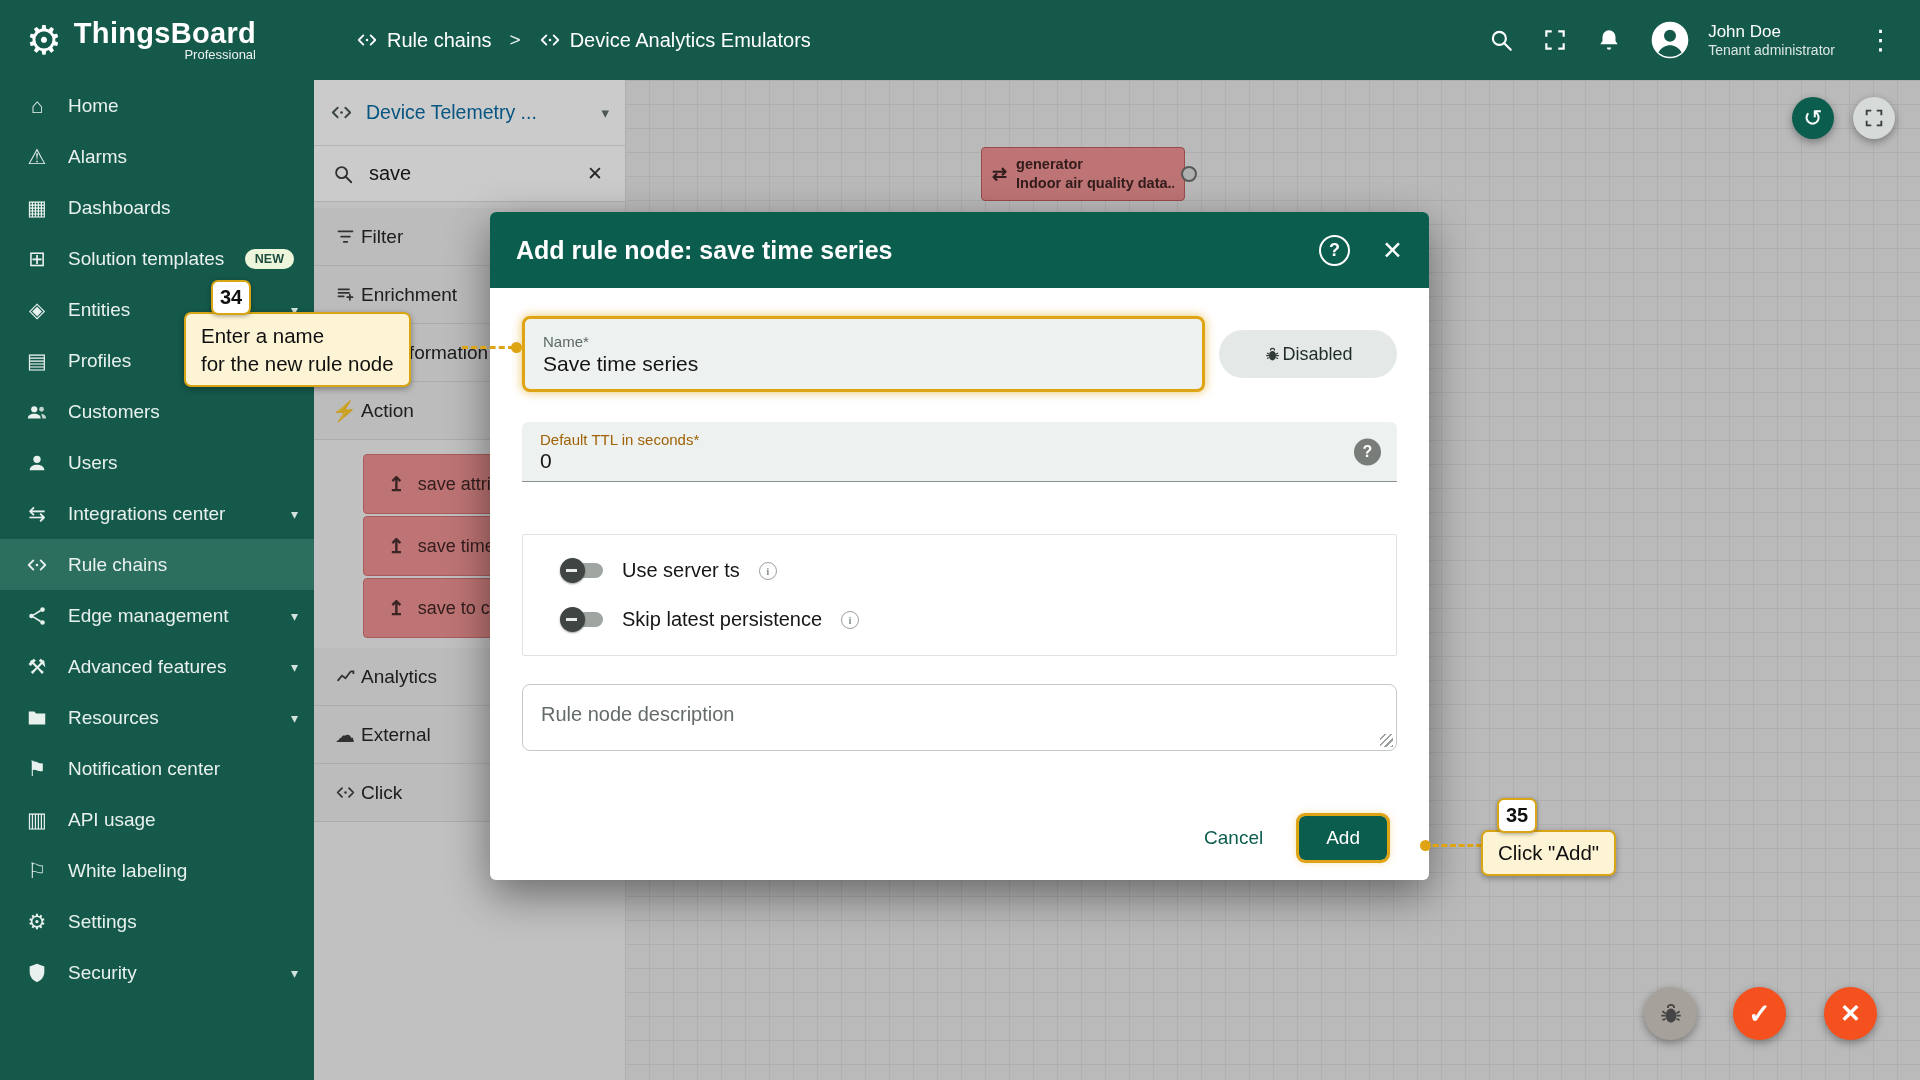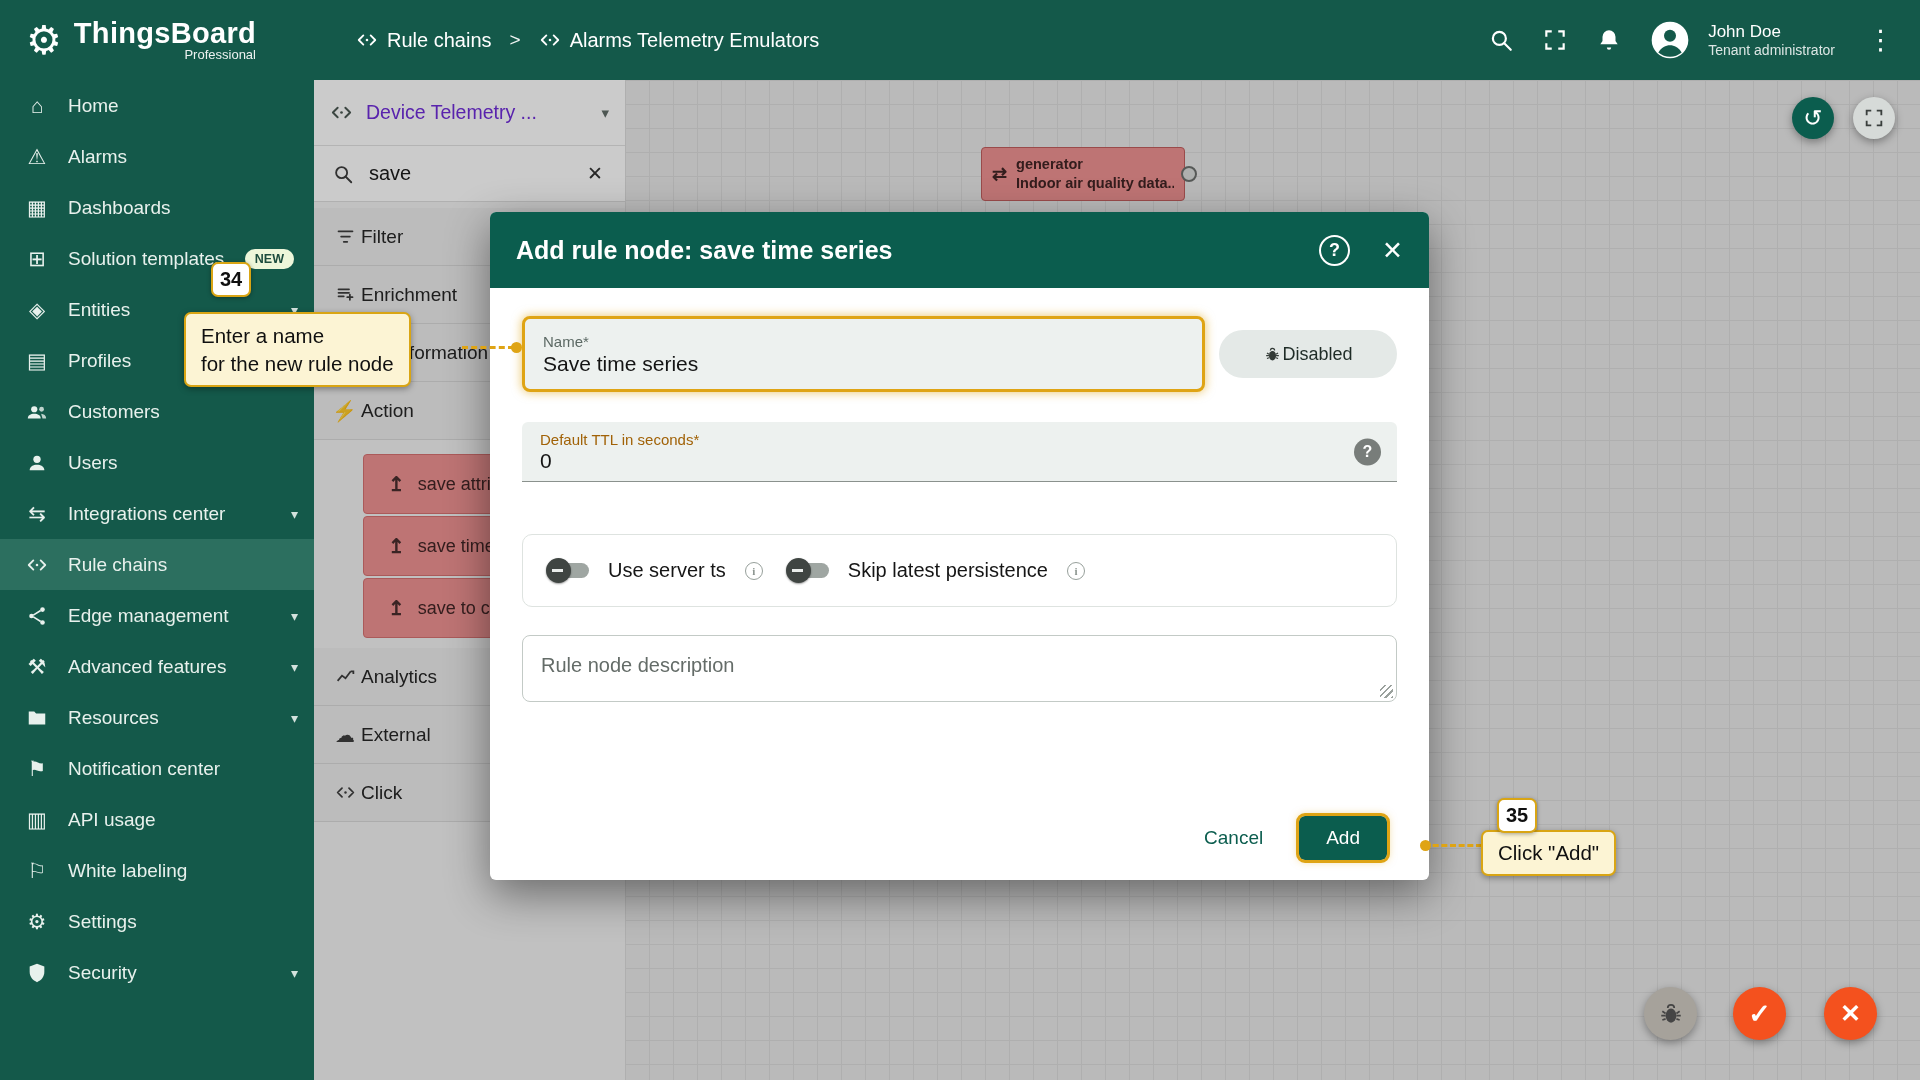--- a/index.html
+++ b/index.html
@@ -34,21 +34,21 @@
   .nav-ic{width:26px;height:24px;font-size:21px;display:flex;align-items:center;justify-content:center;flex:none}
   .nav-ic svg{width:22px;height:22px}
   .nav-label{flex:1;overflow:hidden;text-overflow:ellipsis}
   .new-badge{background:#EDF6DA;color:#1C4C3E;font-size:12.5px;font-weight:bold;padding:3px 10px;border-radius:11px;margin-right:4px}
   .chev{font-size:14px;opacity:.9}
 
   
   .lib-panel{position:absolute;left:314px;top:80px;width:311px;bottom:0;background:#f2f2f2;z-index:10}
   .lib-head{height:66px;background:#fff;display:flex;align-items:center;gap:13px;padding:0 16px;border-bottom:1px solid #e2e2e2;color:#3c4a44;cursor:pointer}
   .lib-head-ic{width:23px;height:23px;color:#47554f}
-  .lib-title{font-size:19.5px;color:#6d28d9;font-weight:500;flex:1;white-space:nowrap;overflow:hidden}
+  .lib-title{font-size:19.5px;color:#0369a1;font-weight:500;flex:1;white-space:nowrap;overflow:hidden}
   .lib-caret{font-size:15px;color:#5f6b66}
   .lib-search{height:56px;background:#fff;display:flex;align-items:center;gap:15px;padding:0 18px;border-bottom:1px solid #ddd}
   .search-ic-dark{width:22px;height:22px;color:#3a3a3a}
   .search-input{border:0;outline:0;flex:1;min-width:0;font-size:20px;color:#161616;background:transparent;font-family:inherit}
   .clear-btn{font-size:19px;color:#2e2e2e;cursor:pointer;padding:2px 4px}
   .lib-rows{padding-top:6px}
   .cat-row{height:58px;background:#ececec;border-bottom:1px solid #d8d8d8;display:flex;align-items:center;gap:4px;padding:0 19px;font-size:19px;color:#222;cursor:pointer}
   .cat-ic{width:24px;height:24px;font-size:20px;color:#3a3a3a;display:flex;align-items:center;justify-content:center;flex:none}
   .cat-ic svg{width:21px;height:21px}
   .row-gap{height:12px}
@@ -90,38 +90,38 @@
   .dlg-body{flex:1;padding:28px 32px 10px;display:flex;flex-direction:column}
   .row-name{display:flex;align-items:center;gap:14px}
   .name-field{flex:1;height:76px;background:#EDF1EF;border:3px solid #DFA414;border-radius:8px;box-shadow:0 0 10px 1px rgba(223,164,20,.55);padding:8px 18px;display:flex;flex-direction:column;justify-content:center;gap:2px}
   .f-label{font-size:15px;color:#5C6964}
   .f-input{border:0;outline:0;background:transparent;font-size:21px;color:#141414;font-family:inherit;width:100%}
   .debug-pill{width:178px;height:48px;background:#E4E9E7;border-radius:26px;display:flex;align-items:center;justify-content:center;color:#1F2C27;font-size:18px;font-weight:500;cursor:pointer;flex:none}
   .debug-pill svg{width:19px;height:19px;color:#333B37}
   .ttl-field{margin-top:30px;height:60px;background:#EDF1EF;border-radius:6px 6px 0 0;border-bottom:1px solid #8A918D;padding:8px 18px;position:relative;display:flex;flex-direction:column;justify-content:center;gap:1px}
   .ttl-label{font-size:15px;color:#a16207}
   .ttl-help{position:absolute;right:16px;top:50%;transform:translateY(-50%);width:27px;height:27px;border-radius:50%;background:#787D7A;color:#fff;display:flex;align-items:center;justify-content:center;font-size:16px;font-weight:bold;cursor:pointer}
-  .toggle-card{margin-top:52px;border:1px solid #DEE3E0;border-radius:10px;padding:24px 26px;display:flex;flex-direction:row;gap:26px}
+  .toggle-card{margin-top:52px;border:1px solid #DEE3E0;border-radius:2px;padding:24px 40px;display:flex;flex-direction:column;gap:26px}
   .toggle-row{display:flex;align-items:center;gap:19px;font-size:20px;color:#161616}
   .switch{width:40px;height:15px;background:#9FA6A2;border-radius:8px;position:relative;flex:none;cursor:pointer}
   .switch::before{content:"";position:absolute;left:-3px;top:-5px;width:25px;height:25px;border-radius:50%;background:#3F4542;box-shadow:0 1px 2px rgba(0,0,0,.4)}
   .switch::after{content:"";position:absolute;left:3px;top:6px;width:11px;height:3px;background:#E8ECEA}
   .info-ic{width:18px;height:18px;border:1.5px solid #97A09B;border-radius:50%;color:#8B948F;font-size:11px;display:flex;align-items:center;justify-content:center;font-weight:bold;font-family:"Liberation Serif",serif}
   .desc-box{margin-top:28px;height:67px;border:1px solid #C3CAC6;border-radius:8px;position:relative}
   .desc-input{width:100%;height:100%;border:0;outline:0;resize:none;background:transparent;padding:18px;font-size:20px;color:#333;font-family:inherit;border-radius:8px}
   .desc-input::placeholder{color:#646C68}
   .desc-handle{position:absolute;right:3px;bottom:3px;width:13px;height:13px;background:repeating-linear-gradient(135deg,transparent 0 3px,#9AA19D 3px 4.5px)}
   .dlg-foot{margin-top:auto;display:flex;align-items:center;justify-content:flex-end;gap:36px;padding:0 10px 10px 0}
   .btn-cancel{color:#0B5D4E;font-size:19px;font-weight:500;cursor:pointer}
   .btn-add{background:#0B5D4E;color:#fff;font-size:19px;font-weight:500;padding:11px 27px;border-radius:6px;outline:3px solid #DFA414;box-shadow:0 0 9px 1px rgba(223,164,20,.5);cursor:pointer;border:0;font-family:inherit}
 
   
   .badge{position:absolute;width:40px;height:35px;background:#fff;border:2.5px solid #D9A514;border-radius:7px;display:flex;align-items:center;justify-content:center;font-size:20px;font-weight:bold;color:#101010;box-shadow:0 1px 4px rgba(0,0,0,.35);z-index:92}
   .tip{position:absolute;background:#FCF4D4;border:2.5px solid #D9A514;border-radius:7px;color:#101010;font-size:20.5px;box-shadow:0 2px 6px rgba(0,0,0,.35);z-index:90;line-height:1.35}
-  #badge34{left:211px;top:262px}
+  #badge34{left:211px;top:280px}
   #tip34{left:184px;top:312px;padding:8px 15px}
   #badge35{left:1497px;top:798px}
   #tip35{left:1481px;top:830px;padding:7px 15px}
   .conn{position:absolute;border-top:3px dashed #DFA414;z-index:85}
   #conn34{left:462px;top:346px;width:52px}
   #conn35{left:1424px;top:844px;width:58px}
   .conn-dot{position:absolute;width:11px;height:11px;border-radius:50%;background:#DFA414;z-index:86}
   #dot34{left:511px;top:342px}
   #dot35{left:1420px;top:840px}
 </style>
@@ -149,21 +149,21 @@
         <span>Rule chains</span>
       </span>
       <span class="crumb-sep">&gt;</span>
       <span class="crumb">
         <span class="crumb-ic">
           <svg viewBox="0 0 24 24">
               <path d="M8 7l-5 5 5 5M16 7l5 5-5 5" fill="none" stroke="currentColor" stroke-width="2" stroke-linecap="round" stroke-linejoin="round"></path>
               <circle cx="12" cy="12" r="1.4" fill="currentColor"></circle>
             </svg>
         </span>
-        <span>Alarms Telemetry Emulators</span>
+        <span>Device Analytics Emulators</span>
       </span>
     </nav>
     <div class="top-actions">
       <span class="icon-btn">
         <svg viewBox="0 0 24 24">
             <circle cx="10.5" cy="10.5" r="6" fill="none" stroke="currentColor" stroke-width="2"></circle>
             <path d="M15 15l6 6" stroke="currentColor" stroke-width="2" stroke-linecap="round"></path>
           </svg>
       </span>
       <span class="icon-btn">

